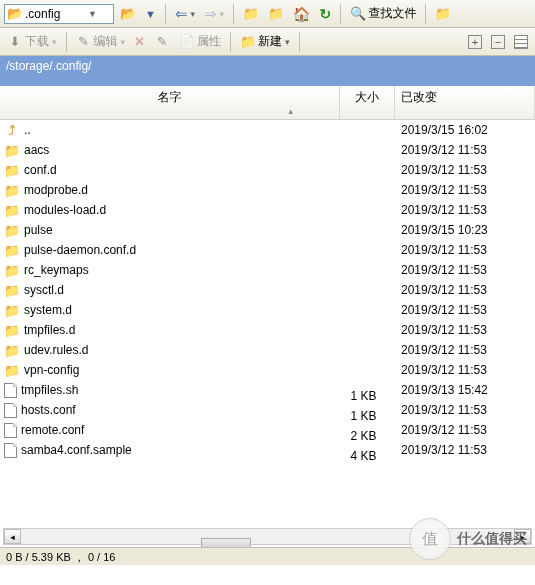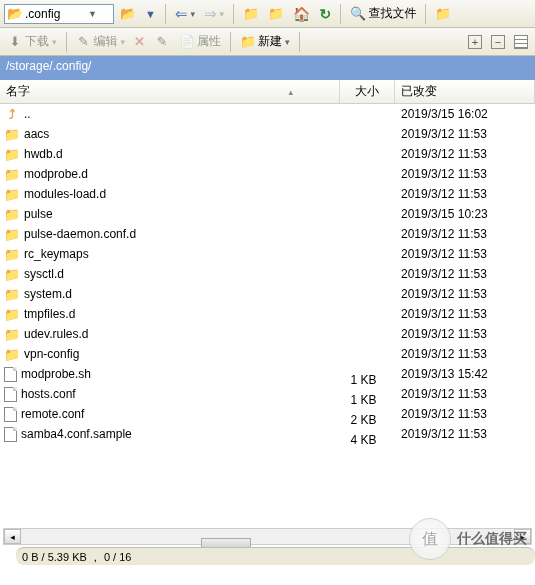--- a/index.html
+++ b/index.html
@@ -1,46 +1,46 @@
 <!DOCTYPE html>
 <html><head>
 <meta charset="utf-8">
 <style>
 * { box-sizing: border-box; margin: 0; padding: 0; }
 body { font-family: "Microsoft YaHei", Tahoma, sans-serif; font-size: 12px; background: #fff; width: 535px; height: 585px; overflow: hidden; position: relative; }
 .toolbar { background: linear-gradient(#f8f8f5, #ece9d8); border-bottom: 1px solid #c0c0b0; padding: 3px 4px; display: flex; align-items: center; gap: 3px; height: 28px; }
 .toolbar2 { background: linear-gradient(#f8f8f5, #ece9d8); border-bottom: 1px solid #c0c0b0; padding: 3px 4px; display: flex; align-items: center; gap: 3px; height: 28px; }
-.pathbar { background: #7a9fd6; color: #fff; padding: 3px 6px; font-size: 12px; height: 24px; }
+.pathbar { background: #7a9fd6; color: #fff; padding: 3px 6px; font-size: 12px; height: 30px; }
 .addrbox { background: #fff; border: 1px solid #7f9db9; height: 20px; width: 110px; display: flex; align-items: center; padding: 0 2px; gap: 2px; }
 .addrbox input { border: none; outline: none; width: 60px; font-size: 12px; }
 .ico { width: 16px; height: 16px; display: inline-flex; align-items: center; justify-content: center; font-size: 13px; }
 .folder-ico::before { content: "📁"; font-size: 13px; }
 .folder-open::before { content: "📂"; font-size: 13px; }
 .file-ico { width: 13px; height: 15px; border: 1px solid #888; background: #fff; position: relative; display: inline-block; }
 .file-ico::before { content: ""; position: absolute; top: -1px; right: -1px; border-top: 4px solid #ece9d8; border-left: 4px solid #ccc; }
 .sep { width: 1px; height: 20px; background: #c0c0b0; margin: 0 3px; }
 .dd { font-size: 9px; color: #666; margin-left: 1px; }
 .tbtn { display: flex; align-items: center; gap: 2px; padding: 1px 3px; cursor: pointer; }
 .disabled { opacity: 0.4; }
 .filelist { position: relative; height: 490px; overflow: auto; }
 .header-row { display: flex; background: linear-gradient(#fff, #f0f0ea); border-bottom: 1px solid #d0d0c8; position: sticky; top: 0; }
-.header-row > div { padding: 3px 6px; border-right: 1px solid #d8d8d0; }
+.header-row > div { padding: 3px 6px; border-right: 1px solid #d8d8d0; flex-direction: column; }
 .col-name { width: 340px; display: flex; align-items: center; }
 .col-size { width: 55px; text-align: center; }
 .col-date { flex: 1; }
 .sort-arrow { margin-left: auto; margin-right: 40px; color: #888; font-size: 9px; }
 .row { display: flex; padding: 1px 0; align-items: center; height: 20px; }
 .row .col-name { display: flex; align-items: center; gap: 4px; padding-left: 4px; }
 .row .col-size { padding-right: 8px; margin-top: 12px; }
 .row .col-date { padding-left: 6px; }
 .hscroll { position: absolute; bottom: 40px; left: 3px; right: 3px; height: 17px; background: #f0f0f0; border: 1px solid #ccc; display: flex; align-items: center; }
 .hscroll .arrow { width: 17px; height: 15px; background: linear-gradient(#fff,#ddd); border: 1px solid #bbb; display: flex; align-items: center; justify-content: center; font-size: 9px; }
 .hscroll .track { flex: 1; position: relative; }
 .hscroll .thumb { position: absolute; left: 180px; width: 50px; height: 13px; top: 1px; background: linear-gradient(#eee,#ccc); border: 1px solid #aaa; }
-.statusbar { position: absolute; bottom: 20px; left: 16px; right: 0; background: #ece9d8; border-top: 1px solid #c0c0b0; padding: 2px 6px; height: 18px; font-size: 11px; border-radius: 8px; }
+.statusbar { position: absolute; bottom: 20px; left: 0; right: 0; background: #ece9d8; border-top: 1px solid #c0c0b0; padding: 2px 6px; height: 18px; font-size: 11px; }
 .watermark { position: absolute; bottom: 25px; right: 8px; display: flex; align-items: center; gap: 6px; opacity: 0.85; }
 .wm-circle { width: 42px; height: 42px; border-radius: 50%; background: radial-gradient(#fff,#eee); border: 1px solid #ccc; display: flex; align-items: center; justify-content: center; font-size: 16px; color: #999; }
 .wm-text { font-size: 14px; font-weight: bold; color: #555; text-align: right; }
 .arrow-left::before { content: "⇐"; color: #5a7fb8; font-size: 15px; }
 .arrow-right::before { content: "⇒"; color: #5a7fb8; font-size: 15px; }
 .home-ico::before { content: "🏠"; font-size: 14px; }
 .refresh-ico::before { content: "↻"; color: #2a8a2a; font-size: 14px; font-weight: bold; }
 .search-ico::before { content: "🔍"; font-size: 13px; }
 .x-ico::before { content: "✕"; color: #c04040; font-size: 13px; font-weight: bold; }
 .plus-ico { width: 14px; height: 14px; border: 1px solid #888; display: flex; align-items: center; justify-content: center; font-size: 11px; color: #555; }
@@ -161,21 +161,21 @@
         <div class="col-name">
           <span class="ico folder-ico"></span>
           <span>aacs</span>
         </div>
         <div class="col-size"></div>
         <div class="col-date">2019/3/12 11:53</div>
       </div>
       <div class="row">
         <div class="col-name">
           <span class="ico folder-ico"></span>
-          <span>hwdb.d</span>
+          <span>conf.d</span>
         </div>
         <div class="col-size"></div>
         <div class="col-date">2019/3/12 11:53</div>
       </div>
       <div class="row">
         <div class="col-name">
           <span class="ico folder-ico"></span>
           <span>modprobe.d</span>
         </div>
         <div class="col-size"></div>
@@ -249,21 +249,21 @@
         <div class="col-name">
           <span class="ico folder-ico"></span>
           <span>vpn-config</span>
         </div>
         <div class="col-size"></div>
         <div class="col-date">2019/3/12 11:53</div>
       </div>
       <div class="row">
         <div class="col-name">
           <span class="file-ico"></span>
-          <span>modprobe.sh</span>
+          <span>tmpfiles.sh</span>
         </div>
         <div class="col-size">1 KB</div>
         <div class="col-date">2019/3/13 15:42</div>
       </div>
       <div class="row">
         <div class="col-name">
           <span class="file-ico"></span>
           <span>hosts.conf</span>
         </div>
         <div class="col-size">1 KB</div>

